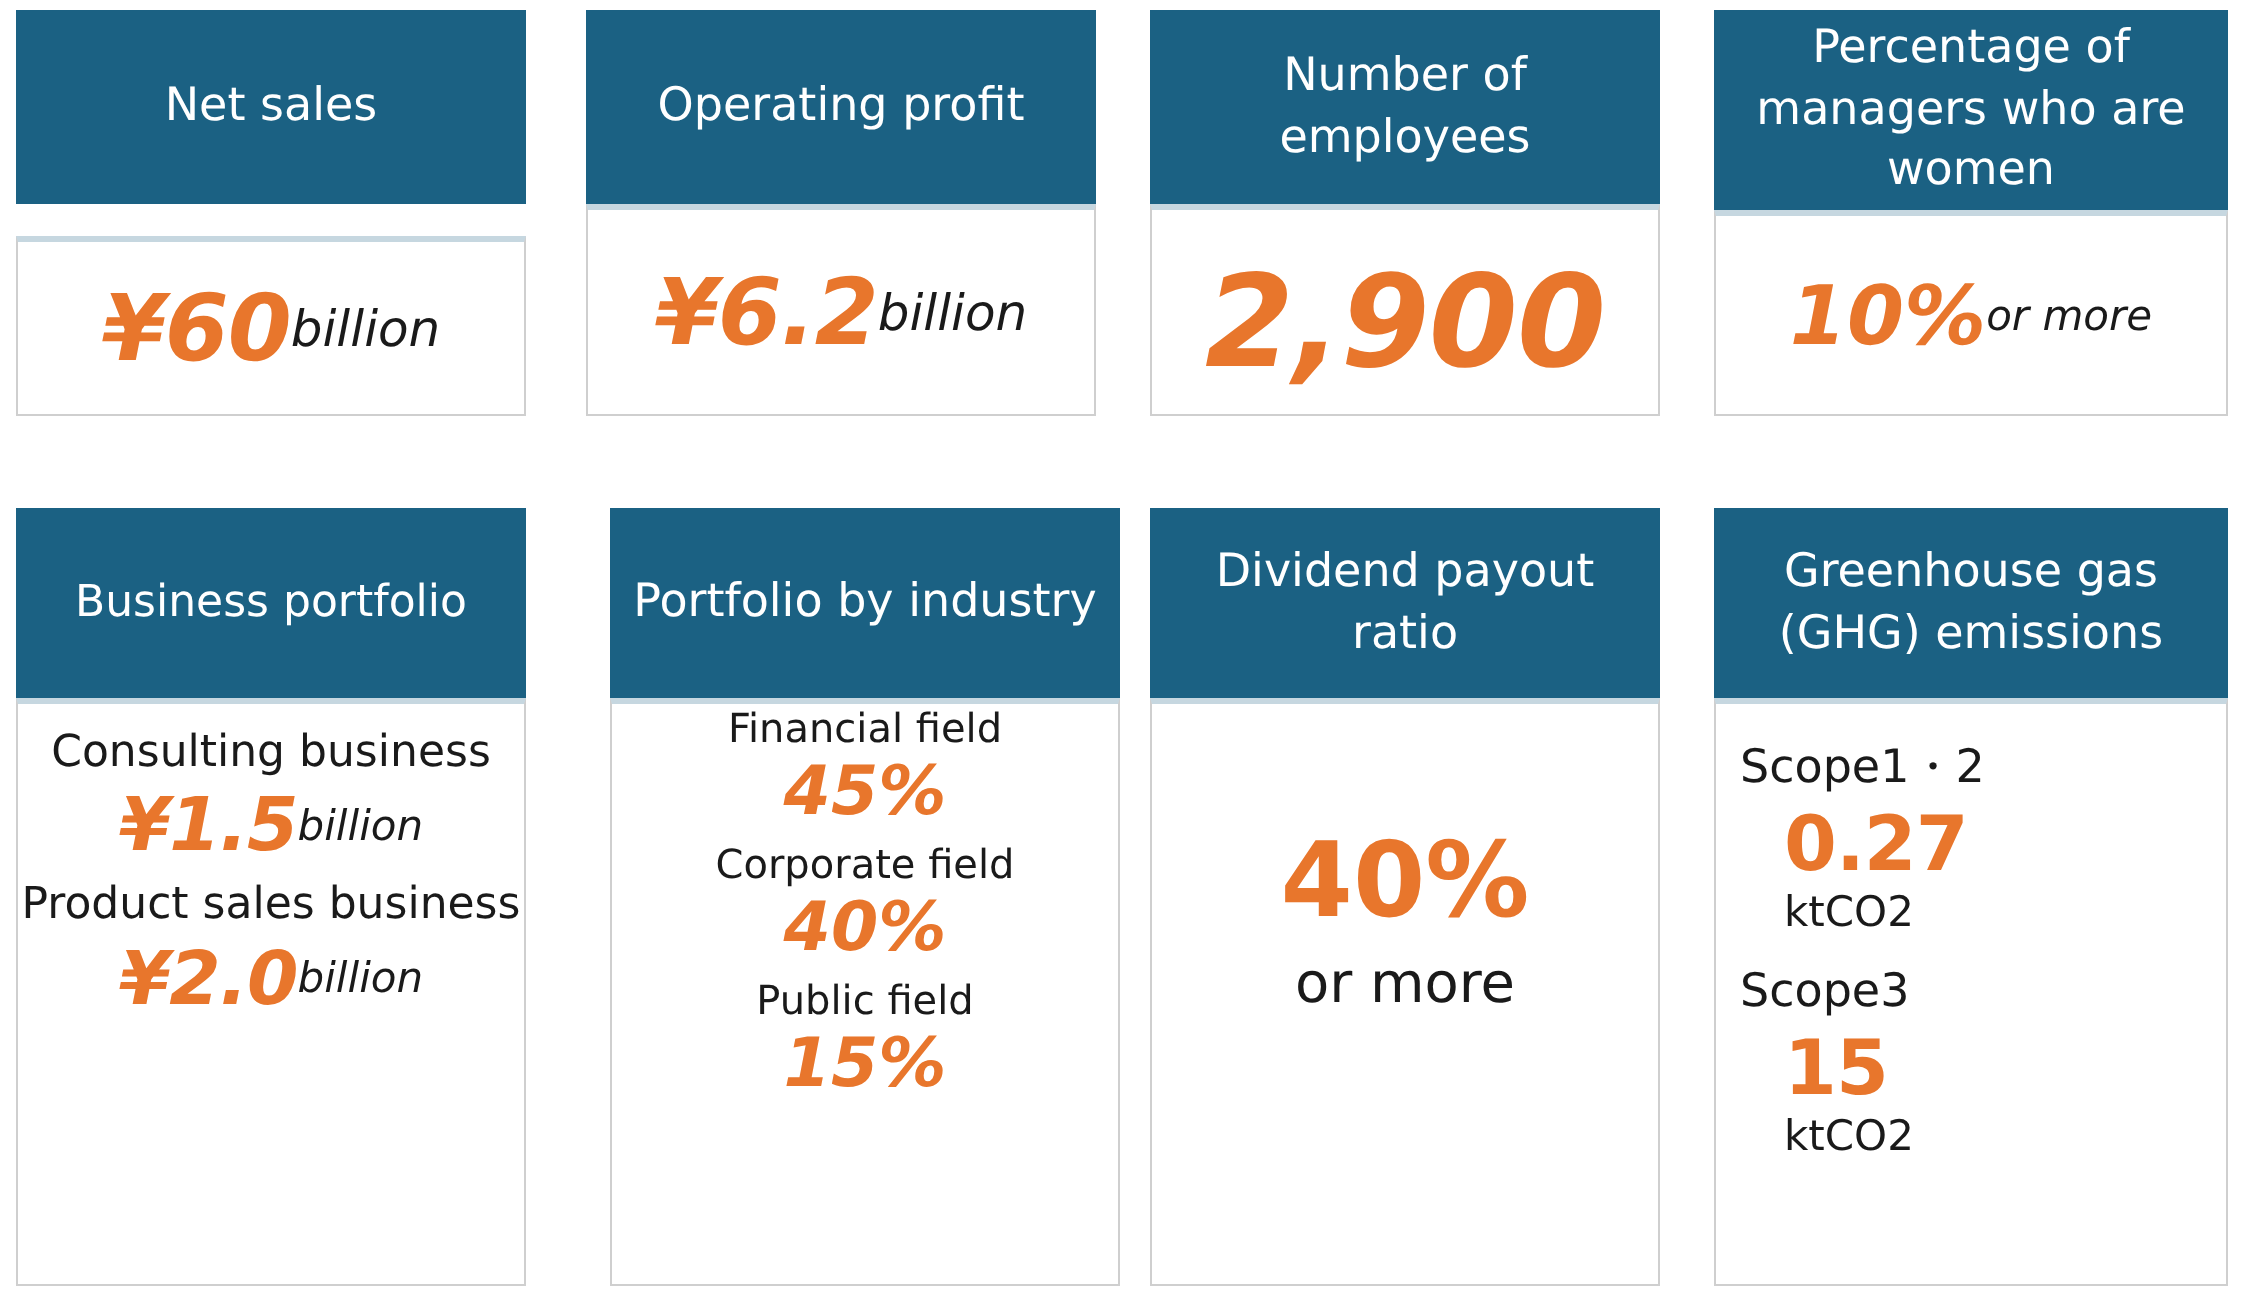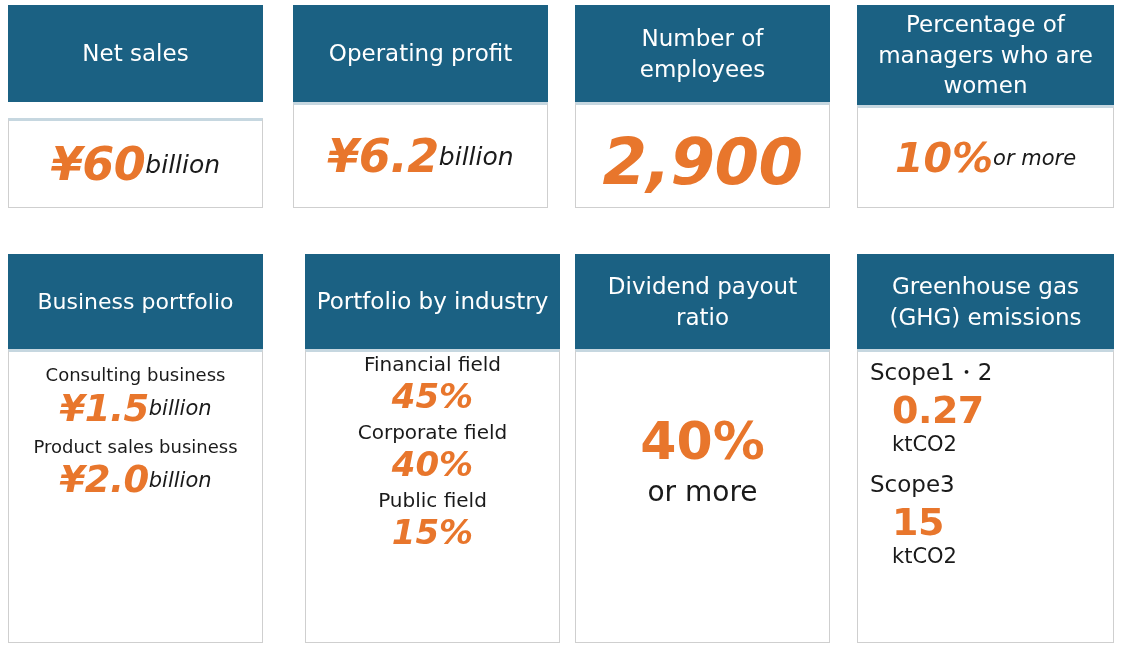--- a/index.html
+++ b/index.html
@@ -44,21 +44,21 @@
     box-sizing: border-box;
     display: flex;
     flex-direction: column;
     align-items: center;
     justify-content: center;
     overflow: hidden;
   }
   .card-body.left-align {
     align-items: flex-start;
     justify-content: flex-start;
-    padding: 6px 0 0 12px;
+    padding: 18px 0 0 12px;
   }
 
   .big {
     color: #e8762c;
     font-weight: bold;
     white-space: nowrap;
   }
   .unit {
     color: #1a1a1a;
     font-weight: 400;
@@ -83,21 +83,21 @@
   
   .v-hero .big { font-size: 46px; letter-spacing: -0.5px; }
   .v-hero .unit { font-size: 25px; }
 
   .v-hero-only .big { font-size: 64px; letter-spacing: -0.5px; margin-top: 12px; }
 
   .v-hero-small .big { font-size: 41px; }
   .v-hero-small .unit { font-size: 21px; }
 
   
-  .bp-label { font-size: 18px; margin-bottom: 1px; }
+  .bp-label { font-size: 22px; margin-bottom: 1px; }
   .bp-value { margin-bottom: 6px; }
   .bp-value .big { font-size: 37px; letter-spacing: -0.5px; }
   .bp-value .unit { font-size: 21px; }
 
   
   .pi-label { font-size: 20px; margin-bottom: 0px; }
   .pi-value .big { font-size: 34px; }
   .pi-block { margin-bottom: 4px; text-align: center; }
 
   

